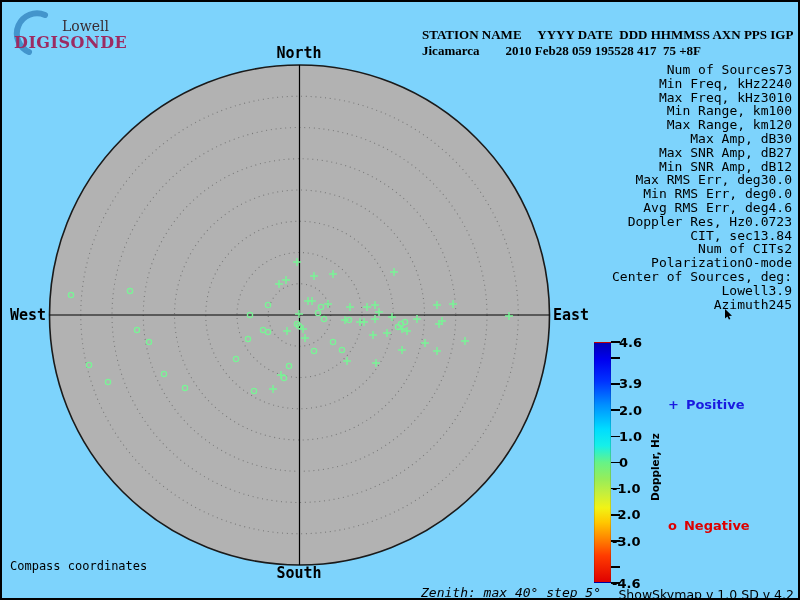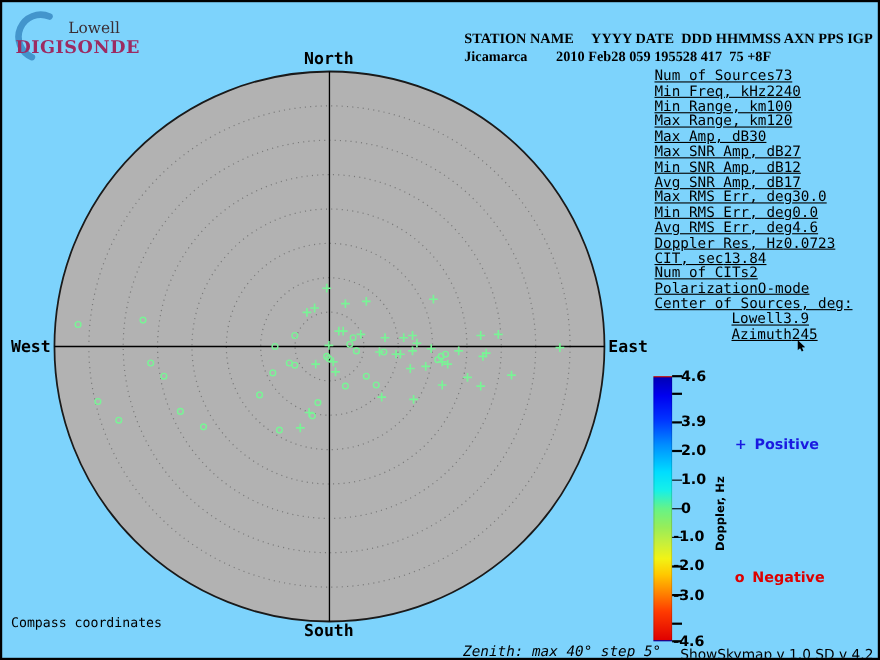--- a/index.html
+++ b/index.html
@@ -19,21 +19,21 @@
   
   #plot { position:absolute; left:0; top:0; }
   
   .compass { position:absolute; font-weight:bold; font-size:15px; line-height:15px; }
   .north { left:297px; top:44px; transform:translateX(-50%); }
   .south { left:297px; top:564px; transform:translateX(-50%); }
   .west  { left:8px;   top:306px;text-align:center; }
   .east  { left:551px; top:306px; }
   
   #stats { position:absolute; left:593px; top:61px; width:197px; font-size:13px; }
-  .stat-row { position:relative; display:flex; justify-content:flex-start; height:13.8px; line-height:13.8px; white-space:pre;text-decoration:underline; }
+  .stat-row { position:relative; display:flex; justify-content:flex-end; height:13.8px; line-height:13.8px; white-space:pre; }
   .stat-row.indent .stat-label { padding-left:70px; }
   
   #colorbar { position:absolute; left:592px; top:340px; width:17px; height:241px; border:1px solid #00000022; box-sizing:border-box; }
   .cb-tick { position:absolute; left:609px; width:9px; height:1.6px; background:#000; }
   .cb-label { position:absolute; font-family:"DejaVu Sans", sans-serif; font-weight:bold; font-size:13px; line-height:15px; }
   .doppler-label { position:absolute; left:653px; top:465px; transform:translate(-50%,-50%) rotate(-90deg); font-family:"DejaVu Sans", sans-serif; font-weight:bold; font-size:10.5px; white-space:nowrap; }
   
   .legend { position:absolute; font-family:"DejaVu Sans", sans-serif; font-weight:bold; font-size:13px; }
   .legend-pos { left:666px; top:395px; }
   .legend-neg { left:666px; top:516px; }
@@ -144,26 +144,26 @@
     </svg>
 
   <div class="compass north">North</div>
   <div class="compass south">South</div>
   <div class="compass west">West</div>
   <div class="compass east">East</div>
 
   <div id="stats">
       <div class="stat-row"><span class="stat-label">Num of Sources</span><span class="stat-value">73</span></div>
       <div class="stat-row"><span class="stat-label">Min Freq, kHz</span><span class="stat-value">2240</span></div>
+      <div class="stat-row"><span class="stat-label">Max Freq, kHz</span><span class="stat-value">3010</span></div>
       <div class="stat-row"><span class="stat-label">Min Range, km</span><span class="stat-value">100</span></div>
       <div class="stat-row"><span class="stat-label">Max Range, km</span><span class="stat-value">120</span></div>
       <div class="stat-row"><span class="stat-label">Max Amp, dB</span><span class="stat-value">30</span></div>
       <div class="stat-row"><span class="stat-label">Max SNR Amp, dB</span><span class="stat-value">27</span></div>
       <div class="stat-row"><span class="stat-label">Min SNR Amp, dB</span><span class="stat-value">12</span></div>
-      <div class="stat-row"><span class="stat-label">Avg SNR Amp, dB</span><span class="stat-value">17</span></div>
       <div class="stat-row"><span class="stat-label">Max RMS Err, deg</span><span class="stat-value">30.0</span></div>
       <div class="stat-row"><span class="stat-label">Min RMS Err, deg</span><span class="stat-value">0.0</span></div>
       <div class="stat-row"><span class="stat-label">Avg RMS Err, deg</span><span class="stat-value">4.6</span></div>
       <div class="stat-row"><span class="stat-label">Doppler Res, Hz</span><span class="stat-value">0.0723</span></div>
       <div class="stat-row"><span class="stat-label">CIT, sec</span><span class="stat-value">13.84</span></div>
       <div class="stat-row"><span class="stat-label">Num of CITs</span><span class="stat-value">2</span></div>
       <div class="stat-row"><span class="stat-label">Polarization</span><span class="stat-value">O-mode</span></div>
       <div class="stat-row"><span class="stat-label">Center of Sources, deg:</span><span class="stat-value"></span></div>
       <div class="stat-row indent"><span class="stat-label">Lowell</span><span class="stat-value">3.9</span></div>
       <div class="stat-row indent"><span class="stat-label">Azimuth</span><span class="stat-value">245</span></div>

